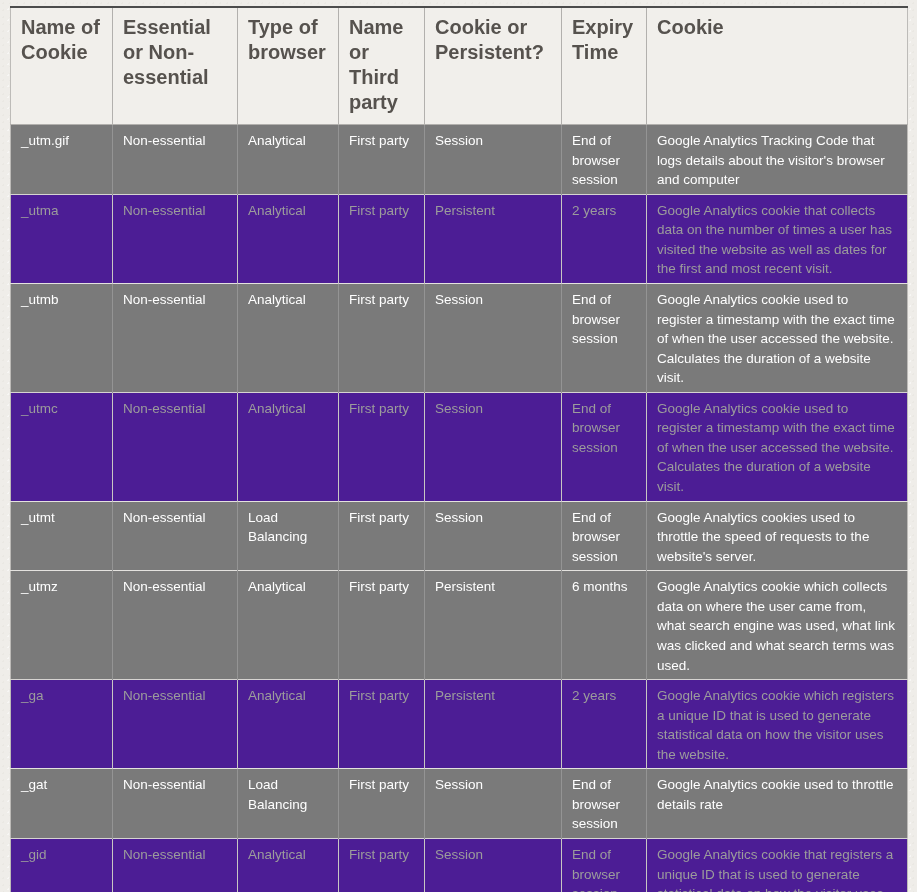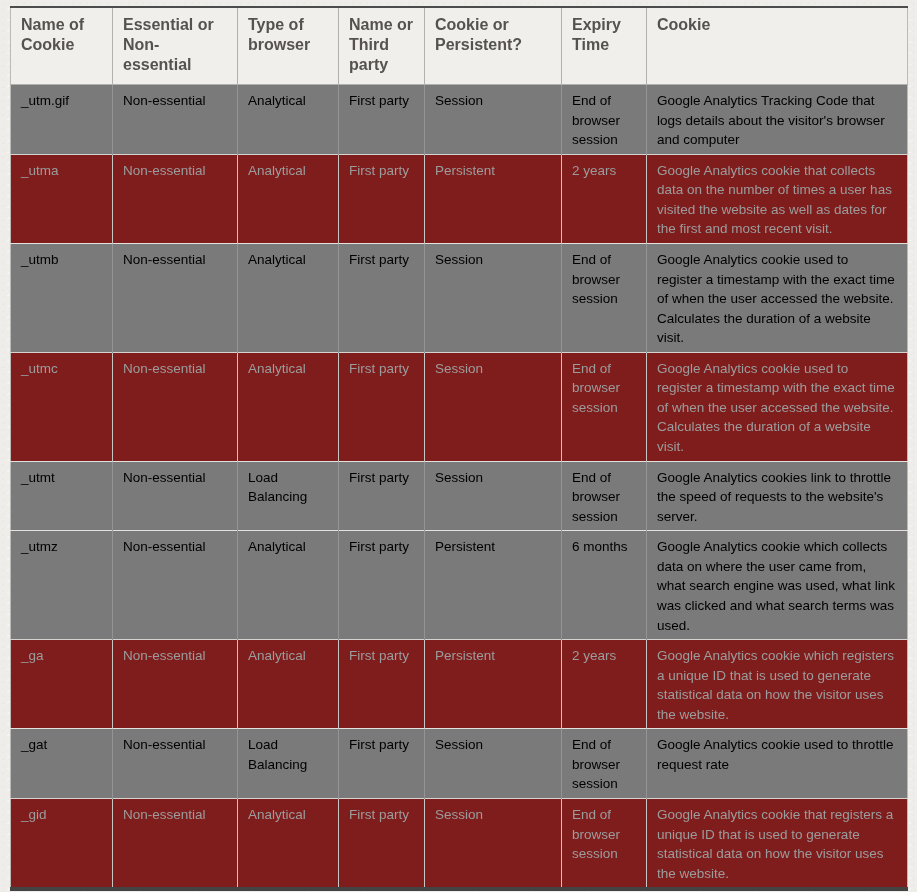--- a/index.html
+++ b/index.html
@@ -37,47 +37,47 @@
   col.c-essential{ width: 125px; }
   col.c-type     { width: 101px; }
   col.c-party    { width: 86px;  }
   col.c-session  { width: 137px; }
   col.c-expiry   { width: 85px;  }
   col.c-purpose  { width: 261px; }
 
   thead th {
     background: #f1efeb;
     color: #56524e;
-    font-size: 16px;
+    font-size: 20px;
     font-weight: bold;
     text-align: left;
     vertical-align: top;
     padding: 7px 10px 9px 10px;
     line-height: 1.25;
     border-left: 1px solid #b2b0ad;
     border-bottom: 1px solid #b2b0ad;
   }
   thead th:first-child { border-left: none; }
 
   tbody td {
     font-size: 13.5px;
     text-align: left;
     vertical-align: top;
     padding: 6px 10px 4px 10px;
     line-height: 1.45;
     border-top: 1px solid #d6d4d1;
   }
   tr.row-light td {
-    background: #7f1d1d;
+    background: #4c1d95;
     color: #9c9c9c;
     border-left: 1px solid #c8c6c3;
   }
   tr.row-dark td {
     background: #7a7a7a;
-    color: #000000;
+    color: #ffffff;
     border-left: 1px solid #949494;
     border-top-color: #e4e2df;
   }
   tr.row-light td:first-child,
   tr.row-dark td:first-child { border-left: none; }
 </style>
 </head>
 <body>
 
 <div class="table-wrap">
@@ -139,21 +139,21 @@
           <td>End of browser session</td>
           <td>Google Analytics cookie used to register a timestamp with the exact time of when the user accessed the website. Calculates the duration of a website visit.</td>
         </tr>
         <tr class="row-dark">
           <td>_utmt</td>
           <td>Non-essential</td>
           <td>Load Balancing</td>
           <td>First party</td>
           <td>Session</td>
           <td>End of browser session</td>
-          <td>Google Analytics cookies link to throttle the speed of requests to the website's server.</td>
+          <td>Google Analytics cookies used to throttle the speed of requests to the website's server.</td>
         </tr>
         <tr class="row-dark">
           <td>_utmz</td>
           <td>Non-essential</td>
           <td>Analytical</td>
           <td>First party</td>
           <td>Persistent</td>
           <td>6 months</td>
           <td>Google Analytics cookie which collects data on where the user came from, what search engine was used, what link was clicked and what search terms was used.</td>
         </tr>
@@ -166,21 +166,21 @@
           <td>2 years</td>
           <td>Google Analytics cookie which registers a unique ID that is used to generate statistical data on how the visitor uses the website.</td>
         </tr>
         <tr class="row-dark">
           <td>_gat</td>
           <td>Non-essential</td>
           <td>Load Balancing</td>
           <td>First party</td>
           <td>Session</td>
           <td>End of browser session</td>
-          <td>Google Analytics cookie used to throttle request rate</td>
+          <td>Google Analytics cookie used to throttle details rate</td>
         </tr>
         <tr class="row-light">
           <td>_gid</td>
           <td>Non-essential</td>
           <td>Analytical</td>
           <td>First party</td>
           <td>Session</td>
           <td>End of browser session</td>
           <td>Google Analytics cookie that registers a unique ID that is used to generate statistical data on how the visitor uses the website.</td>
         </tr>

